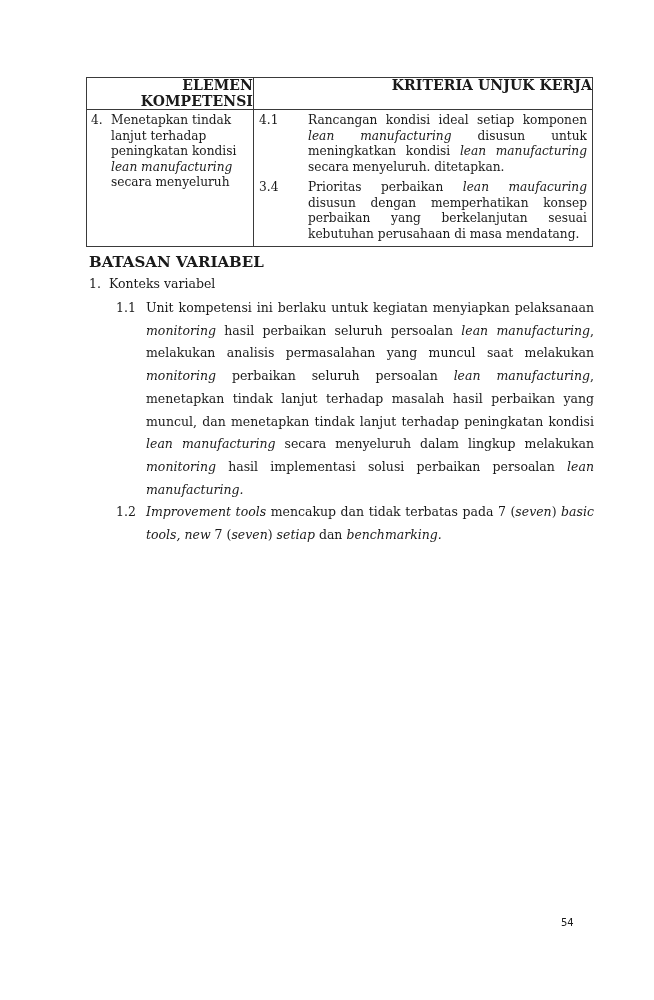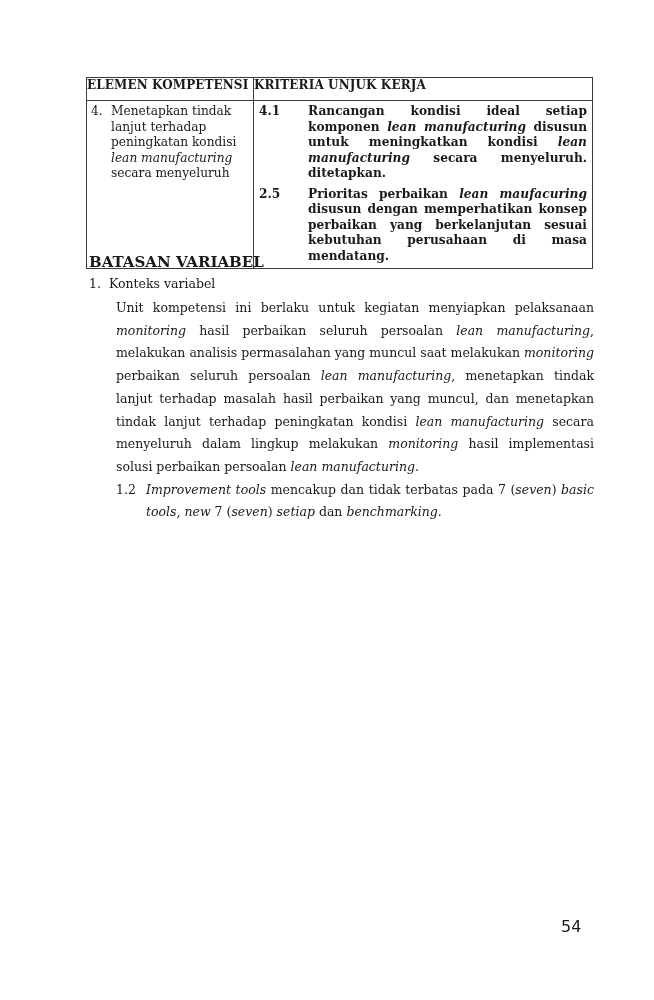--- a/index.html
+++ b/index.html
@@ -4,43 +4,43 @@
 <style>
   html, body { margin:0; padding:0; background:#ffffff; }
   body { width:654px; height:1000px; position:relative; overflow:hidden;
          font-family:"DejaVu Serif", "Liberation Serif", serif; color:#1a1a1a; }
   .page { position:absolute; left:0; top:0; width:654px; height:1000px; }
 
   
   .comp-table { position:absolute; left:86px; top:77px; width:507px;
                 border-collapse:collapse; font-size:12.2px; line-height:15.5px; }
   .comp-table th, .comp-table td { border:1.5px solid #3a3a3a; vertical-align:top; }
-  .comp-table th { font-weight:bold; font-size:12px; height:22px; padding:0; text-align:left; letter-spacing:0.1px; }
+  .comp-table th { font-weight:bold; font-size:14px; height:22px; padding:0; text-align:right; letter-spacing:0.1px; }
   .col-elem { width:166px; }
   .elem-cell { padding:3px 4px 4px 4px; }
   .elem-wrap { display:flex; }
   .elem-num { width:20px; flex:none; }
   .elem-text { flex:1; }
   .kuk-cell { padding:3px 5px 4px 5px; }
-  .kuk-item { display:flex; margin-bottom:5px;font-weight:bold; }
+  .kuk-item { display:flex; margin-bottom:5px; }
   .kuk-item:last-child { margin-bottom:0; }
   .kuk-num { width:40px; flex:none; }
   .kuk-text { flex:1; text-align:justify;margin-left:9px; }
   i { font-style:italic; }
 
   
   .section-title { position:absolute; left:89px; top:253px; font-weight:bold; font-size:15px; }
   .ctx-head { position:absolute; left:89px; top:276px; font-size:12.5px; display:flex; }
   .ctx-head .n { width:20px; }
   .sub-list { position:absolute; left:116px; top:297px; width:478px; font-size:12.5px; line-height:22.7px; }
   .sub-item { display:flex; }
   .sub-num { width:30px; flex:none; }
   .sub-text { flex:1; text-align:justify; }
 
-  .page-number { position:absolute; left:561px; top:917px; font-family:"DejaVu Sans", "Liberation Sans", sans-serif; font-size:16px; }
+  .page-number { position:absolute; left:561px; top:917px; font-family:"DejaVu Sans", "Liberation Sans", sans-serif; font-size:10px; }
 </style>
 </head>
 <body>
 
 <div class="page">
 
   <table class="comp-table">
     <thead>
       <tr>
         <th class="col-elem">ELEMEN KOMPETENSI</th>
@@ -54,37 +54,38 @@
             <span class="elem-num">4.</span>
             <span class="elem-text"><span>Menetapkan tindak lanjut terhadap peningkatan kondisi</span> <i>lean manufacturing</i> <span>secara menyeluruh</span></span>
           </div>
         </td>
         <td class="kuk-cell">
           <div class="kuk-item">
             <span class="kuk-num">4.1</span>
             <span class="kuk-text"><span>Rancangan kondisi ideal setiap komponen</span> <i>lean manufacturing</i> <span>disusun untuk meningkatkan kondisi</span> <i>lean manufacturing</i> <span>secara menyeluruh. ditetapkan.</span></span>
           </div>
           <div class="kuk-item">
-            <span class="kuk-num">2.5</span>
+            <span class="kuk-num">3.4</span>
             <span class="kuk-text"><span>Prioritas perbaikan</span> <i>lean maufacuring</i> <span>disusun dengan memperhatikan konsep perbaikan yang berkelanjutan sesuai kebutuhan perusahaan di masa mendatang.</span></span>
           </div>
         </td>
       </tr>
     </tbody>
   </table>
 
   <div class="section-title">BATASAN VARIABEL</div>
 
   <div class="ctx-head">
     <span class="n">1.</span>
     <span>Konteks variabel</span>
   </div>
 
   <div class="sub-list">
     <div class="sub-item">
+      <span class="sub-num">1.1</span>
       <span class="sub-text"><span>Unit kompetensi ini berlaku untuk kegiatan menyiapkan pelaksanaan</span> <i>monitoring</i> <span>hasil perbaikan seluruh persoalan</span> <i>lean manufacturing</i><span>, melakukan analisis permasalahan yang muncul saat melakukan</span> <i>monitoring</i> <span>perbaikan seluruh persoalan</span> <i>lean manufacturing</i><span>, menetapkan tindak lanjut terhadap masalah hasil perbaikan yang muncul, dan menetapkan tindak lanjut terhadap peningkatan kondisi</span> <i>lean manufacturing</i> <span>secara menyeluruh dalam lingkup melakukan</span> <i>monitoring</i> <span>hasil implementasi solusi perbaikan persoalan</span> <i>lean manufacturing.</i></span>
     </div>
     <div class="sub-item">
       <span class="sub-num">1.2</span>
       <span class="sub-text"><i>Improvement tools</i> <span>mencakup dan tidak terbatas pada 7 (</span><i>seven</i><span>)</span> <i>basic tools, new</i> <span>7 (</span><i>seven</i><span>)</span> <i>setiap</i> <span>dan</span> <i>benchmarking.</i></span>
     </div>
   </div>
 
   <div class="page-number">54</div>
 </div>

